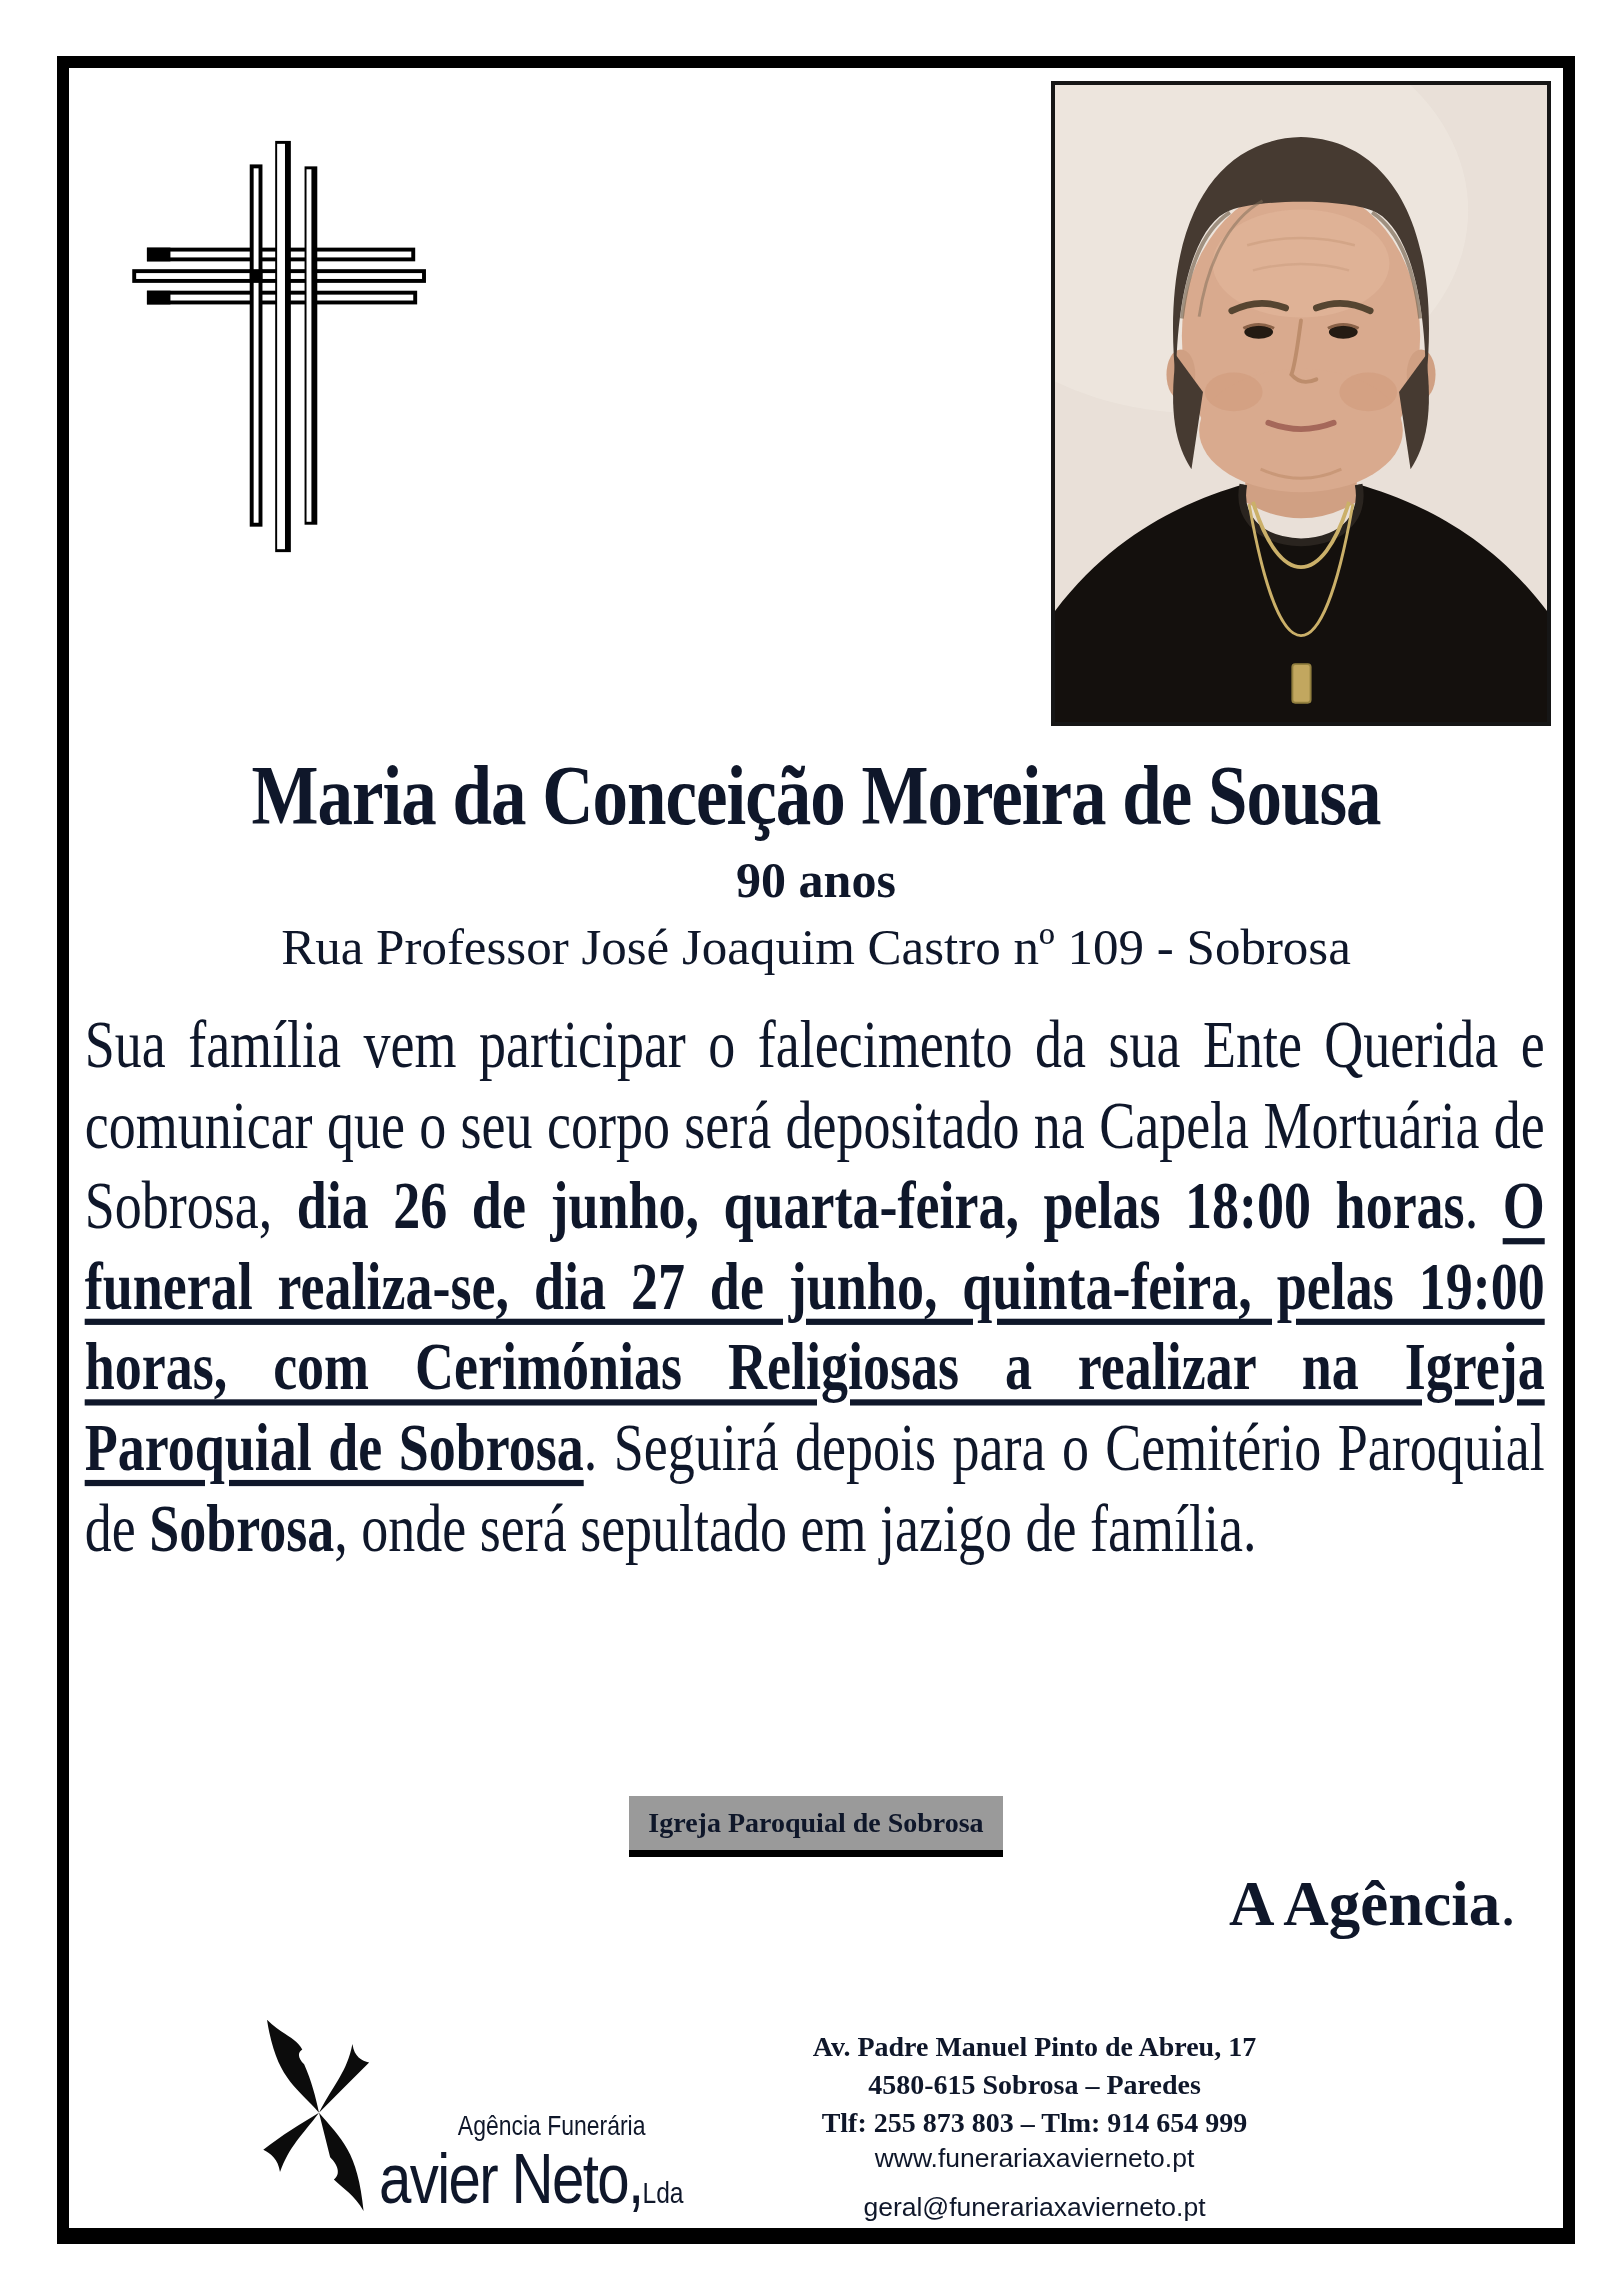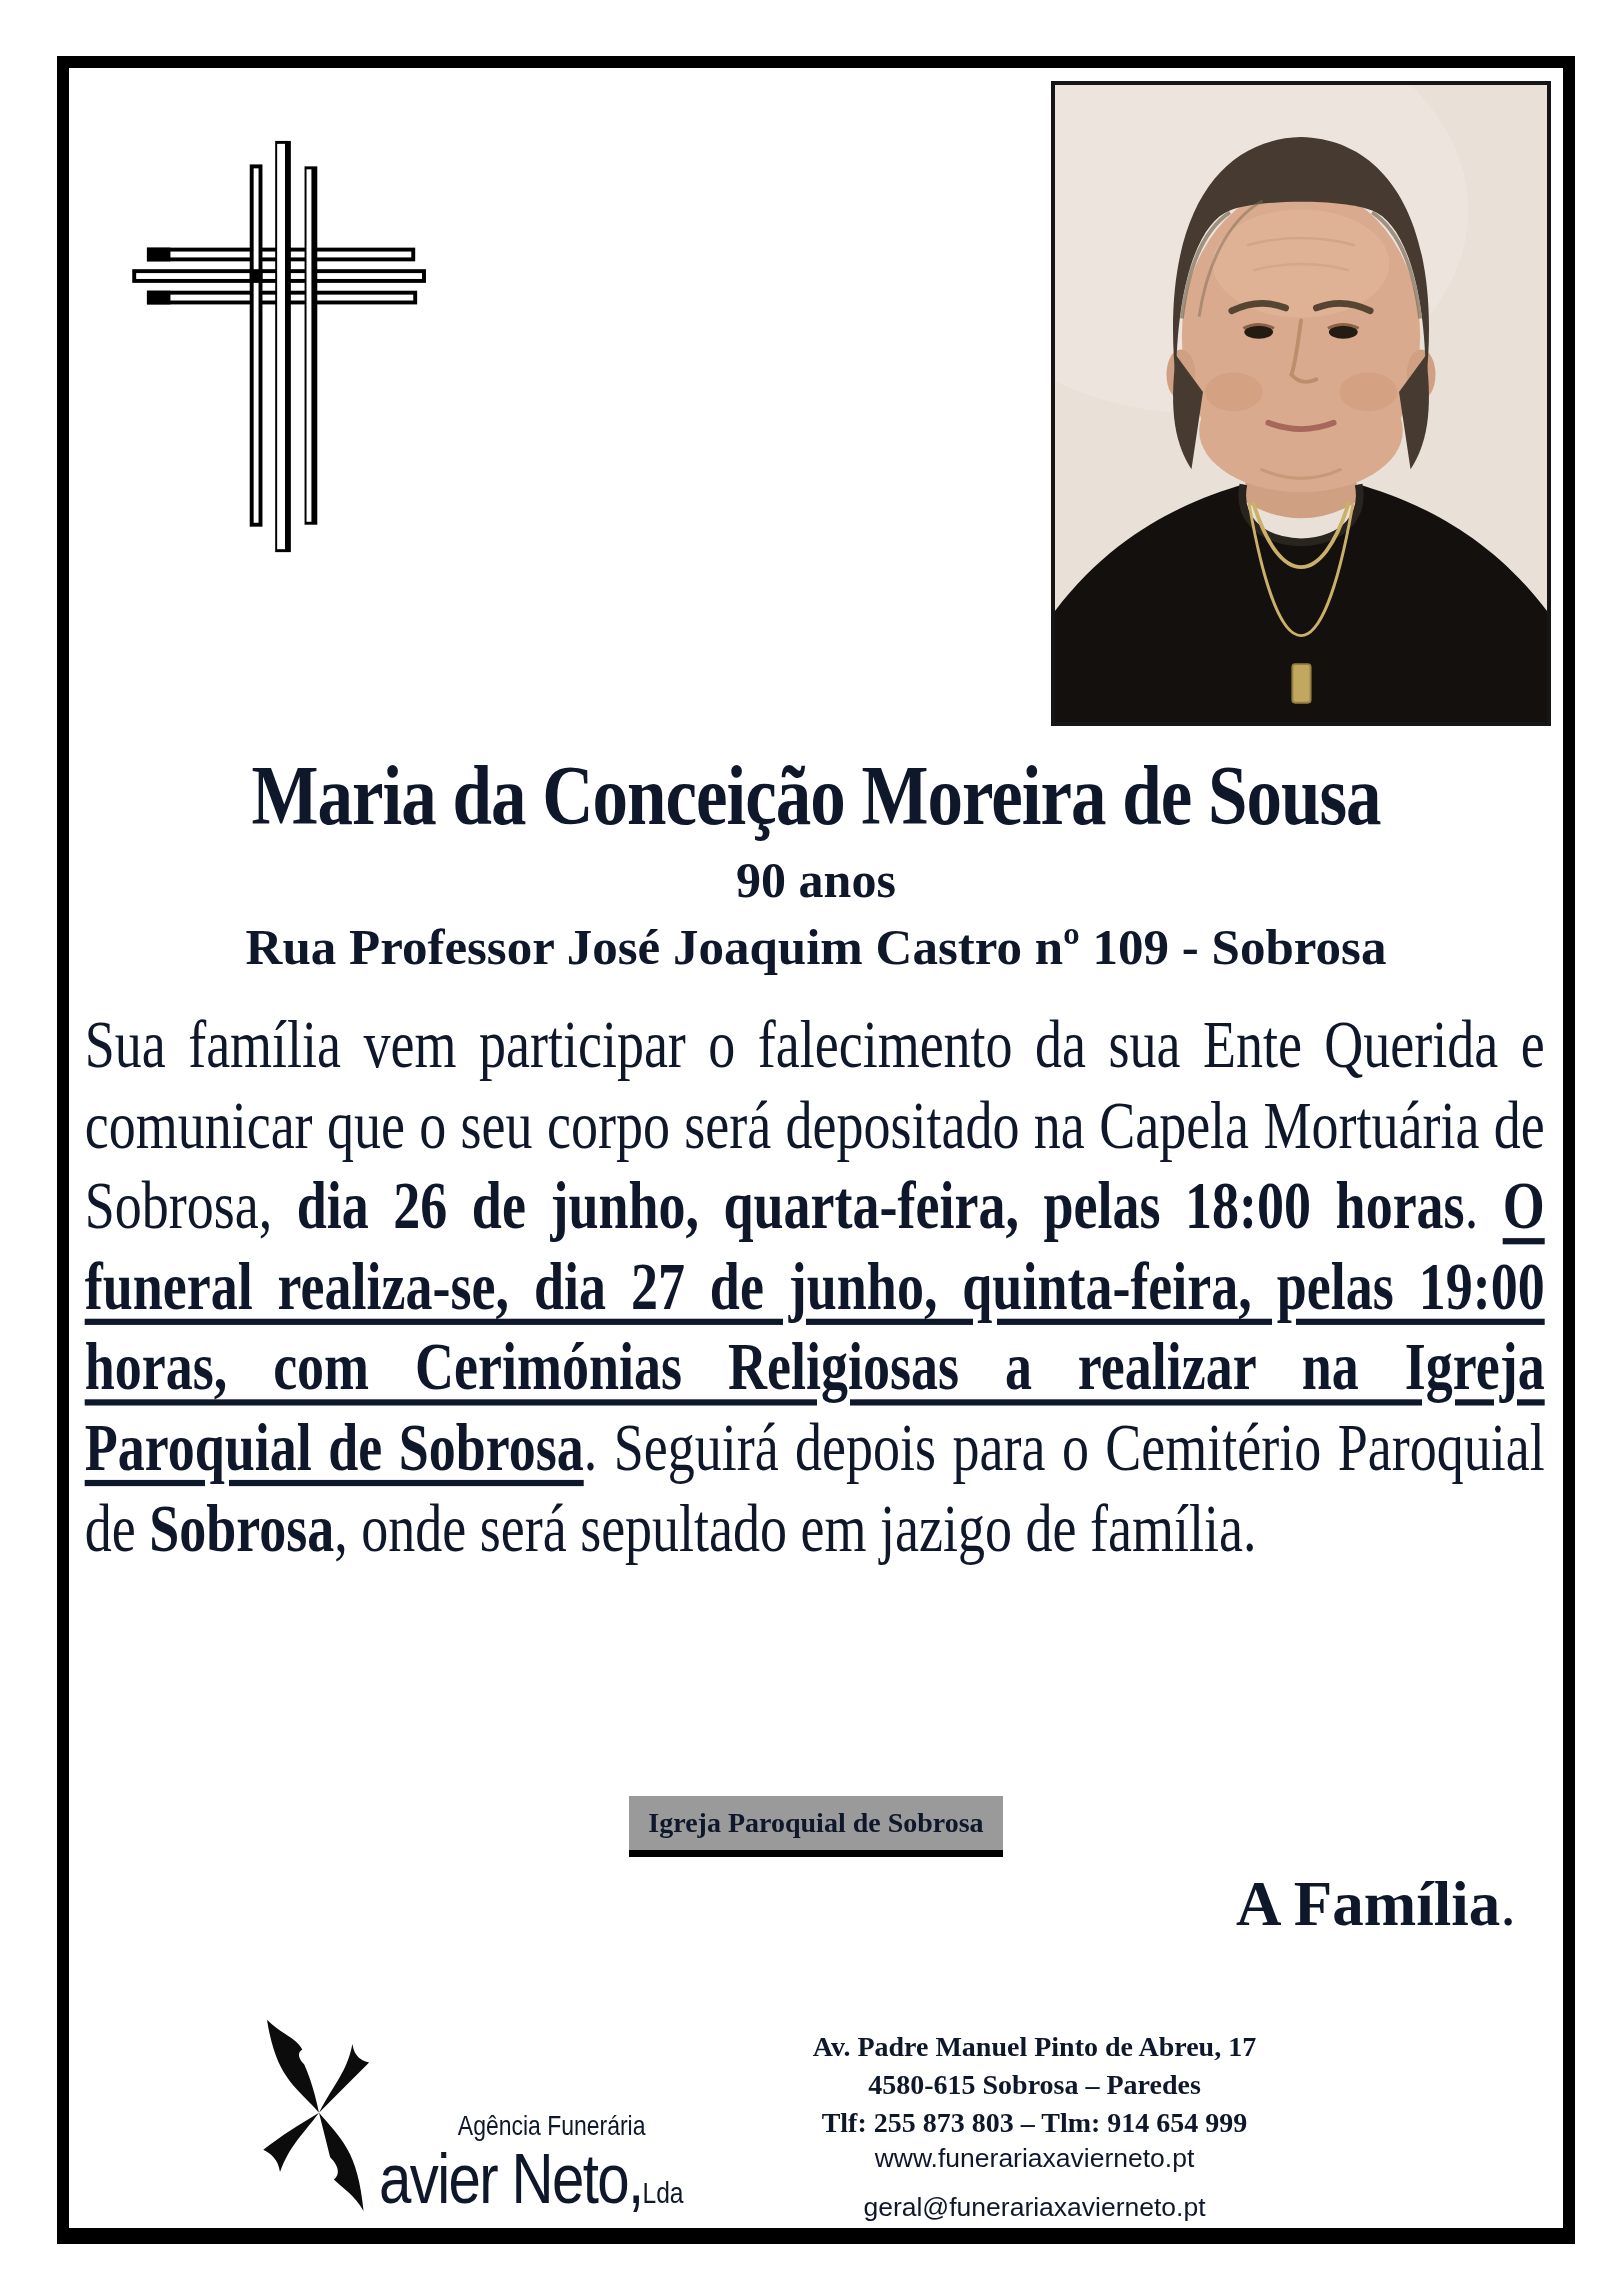--- a/index.html
+++ b/index.html
@@ -13,21 +13,21 @@
   .photo{position:absolute;left:982px;top:12.7px;width:492px;height:637px;
          border:4.9px solid #161616;background:#e9e0d8;}
   .photo svg{display:block;width:100%;height:100%;}
 
   .title{position:absolute;top:680px;left:0;width:100%;text-align:center;
          font-weight:bold;font-size:71px;line-height:78px;letter-spacing:-1px;
          transform:scaleY(1.2);transform-origin:top center;white-space:nowrap;}
   .age{position:absolute;top:784px;left:0;width:100%;text-align:center;
        font-weight:bold;font-size:50px;line-height:57px;}
   .addr{position:absolute;top:851px;left:0;width:100%;text-align:center;
-        font-weight:bold;font-size:51px;line-height:57px;}
+        font-weight:normal;font-size:51px;line-height:57px;}
 
   .body-text{position:absolute;top:937px;left:15.7px;width:1460px;
              font-size:54px;line-height:65px;text-align:justify;
              transform:scaleY(1.24);transform-origin:top left;}
   .seg-n{font-weight:normal;}
   .seg-b{font-weight:bold;}
   .seg-bu{font-weight:bold;text-decoration:underline;
           text-decoration-thickness:4.9px;text-underline-offset:7.8px;}
 
   .mass1{position:absolute;top:1659px;left:30px;width:1405px;background:#9a9a9a;
@@ -135,21 +135,21 @@
     <div class="title">Maria da Conceição Moreira de Sousa</div>
     <div class="age">90 anos</div>
     <div class="addr">Rua Professor José Joaquim Castro nº 109 - Sobrosa</div>
 
     <div class="body-text"><span class="seg-n">Sua família vem participar o falecimento da sua Ente Querida e comunicar que o seu corpo será depositado na Capela Mortuária de Sobrosa, </span><span class="seg-b">dia 26 de junho, quarta-feira, pelas 18:00 horas</span><span class="seg-n">. </span><span class="seg-bu">O funeral realiza-se, dia 27 de junho, quinta-feira, pelas 19:00 horas, com Cerimónias Religiosas a realizar na Igreja Paroquial de Sobrosa</span><span class="seg-n">. Seguirá depois para o Cemitério Paroquial de </span><span class="seg-b">Sobrosa</span><span class="seg-n">, onde será sepultado em jazigo de família.</span></div>
 
     <div class="mass2-wrap">
       <span class="mass2">Igreja Paroquial de Sobrosa</span>
     </div>
 
-    <div class="sig"><span class="sig-name">A Família</span><span class="sig-period">.</span></div>
+    <div class="sig"><span class="sig-name">A Agência</span><span class="sig-period">.</span></div>
 
     <svg class="logo" viewBox="0 0 140 220" xmlns="http://www.w3.org/2000/svg">
       <g fill="#0c0c0c">
         <path d="M70 108 C 46 80 24 72 14 8 C 30 24 44 26 52 40 C 46 44 48 50 54 56 C 62 74 66 90 70 108 Z"></path>
         <path d="M70 108 C 88 74 100 64 106 34 C 108 48 116 52 124 54 C 106 72 88 90 70 108 Z"></path>
         <path d="M70 108 C 52 132 38 144 28 172 C 26 158 18 152 10 148 C 30 132 50 120 70 108 Z"></path>
         <path d="M70 108 C 94 136 112 150 118 214 C 108 196 96 190 86 180 C 94 174 90 164 82 156 C 78 140 74 124 70 108 Z"></path>
       </g>
     </svg>
 

